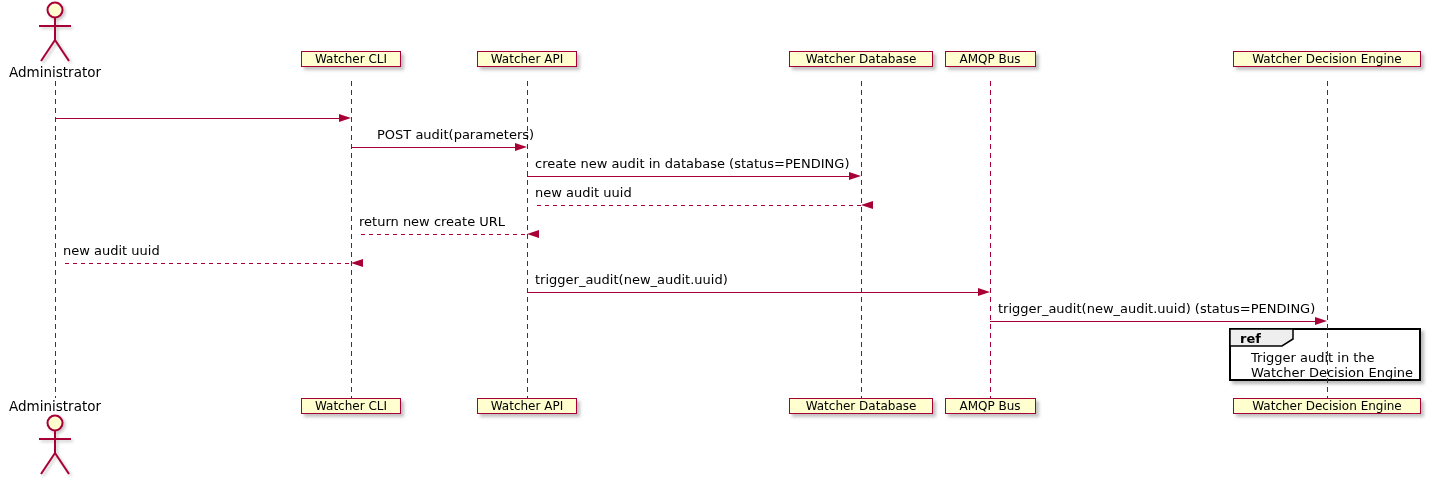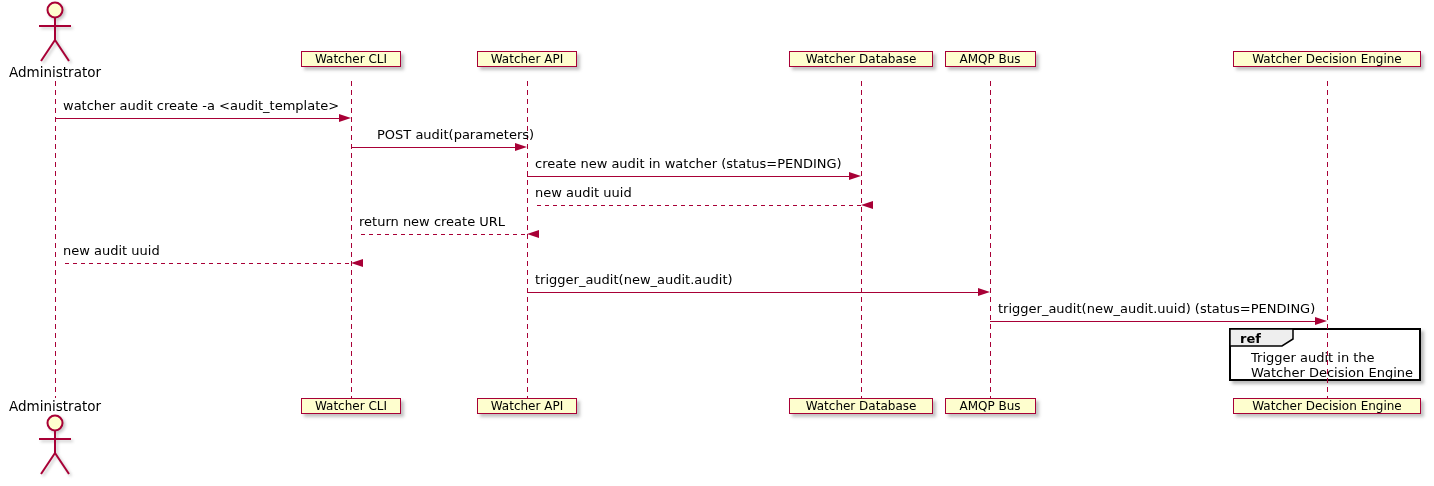--- a/index.html
+++ b/index.html
@@ -84,37 +84,36 @@
     <div class="pbox" style="left: 477px; top: 398px; width: 100px;">Watcher API</div>
     <div class="lifeline" style="left: 861px; top: 81px; height: 317px;"></div>
     <div class="pbox" style="left: 789px; top: 51px; width: 144px;">Watcher Database</div>
     <div class="pbox" style="left: 789px; top: 398px; width: 144px;">Watcher Database</div>
     <div class="lifeline" style="left: 990px; top: 81px; height: 317px;"></div>
     <div class="pbox" style="left: 944.5px; top: 51px; width: 91px;">AMQP Bus</div>
     <div class="pbox" style="left: 944.5px; top: 398px; width: 91px;">AMQP Bus</div>
     <div class="lifeline" style="left: 1327px; top: 81px; height: 317px;"></div>
     <div class="pbox" style="left: 1233px; top: 51px; width: 188px;">Watcher Decision Engine</div>
     <div class="pbox" style="left: 1233px; top: 398px; width: 188px;">Watcher Decision Engine</div>
-    <div class="msg-label" style="left: 63px; top: 98px;">watcher audit create -a &lt;audit_template&gt;</div>
     <div class="msg-line solid" style="left: 55px; top: 118px; width: 286px;"></div>
     <div class="arrowhead right" style="left: 339px; top: 114px;"></div>
     <div class="msg-label" style="left: 359px; top: 127px; margin-left: 18px;">POST audit(parameters)</div>
     <div class="msg-line solid" style="left: 351px; top: 147px; width: 166px;"></div>
     <div class="arrowhead right" style="left: 515px; top: 143px;"></div>
-    <div class="msg-label" style="left: 535px; top: 156px;">create new audit in watcher (status=PENDING)</div>
+    <div class="msg-label" style="left: 535px; top: 156px;">create new audit in database (status=PENDING)</div>
     <div class="msg-line solid" style="left: 527px; top: 176px; width: 324px;"></div>
     <div class="arrowhead right" style="left: 849px; top: 172px;"></div>
     <div class="msg-label" style="left: 535px; top: 185px;">new audit uuid</div>
     <div class="msg-line dashed" style="left: 537px; top: 205px; width: 324px;"></div>
     <div class="arrowhead left" style="left: 861px; top: 201px;"></div>
     <div class="msg-label" style="left: 359px; top: 214px;">return new create URL</div>
     <div class="msg-line dashed" style="left: 361px; top: 234px; width: 166px;"></div>
     <div class="arrowhead left" style="left: 527px; top: 230px;"></div>
     <div class="msg-label" style="left: 63px; top: 243px;">new audit uuid</div>
     <div class="msg-line dashed" style="left: 65px; top: 263px; width: 286px;"></div>
     <div class="arrowhead left" style="left: 351px; top: 259px;"></div>
-    <div class="msg-label" style="left: 535px; top: 272px;">trigger_audit(new_audit.audit)</div>
+    <div class="msg-label" style="left: 535px; top: 272px;">trigger_audit(new_audit.uuid)</div>
     <div class="msg-line solid" style="left: 527px; top: 292px; width: 453px;"></div>
     <div class="arrowhead right" style="left: 978px; top: 288px;"></div>
     <div class="msg-label" style="left: 998px; top: 301px;">trigger_audit(new_audit.uuid) (status=PENDING)</div>
     <div class="msg-line solid" style="left: 990px; top: 321px; width: 327px;"></div>
     <div class="arrowhead right" style="left: 1315px; top: 317px;"></div>
   </div>
 
 </body></html>

